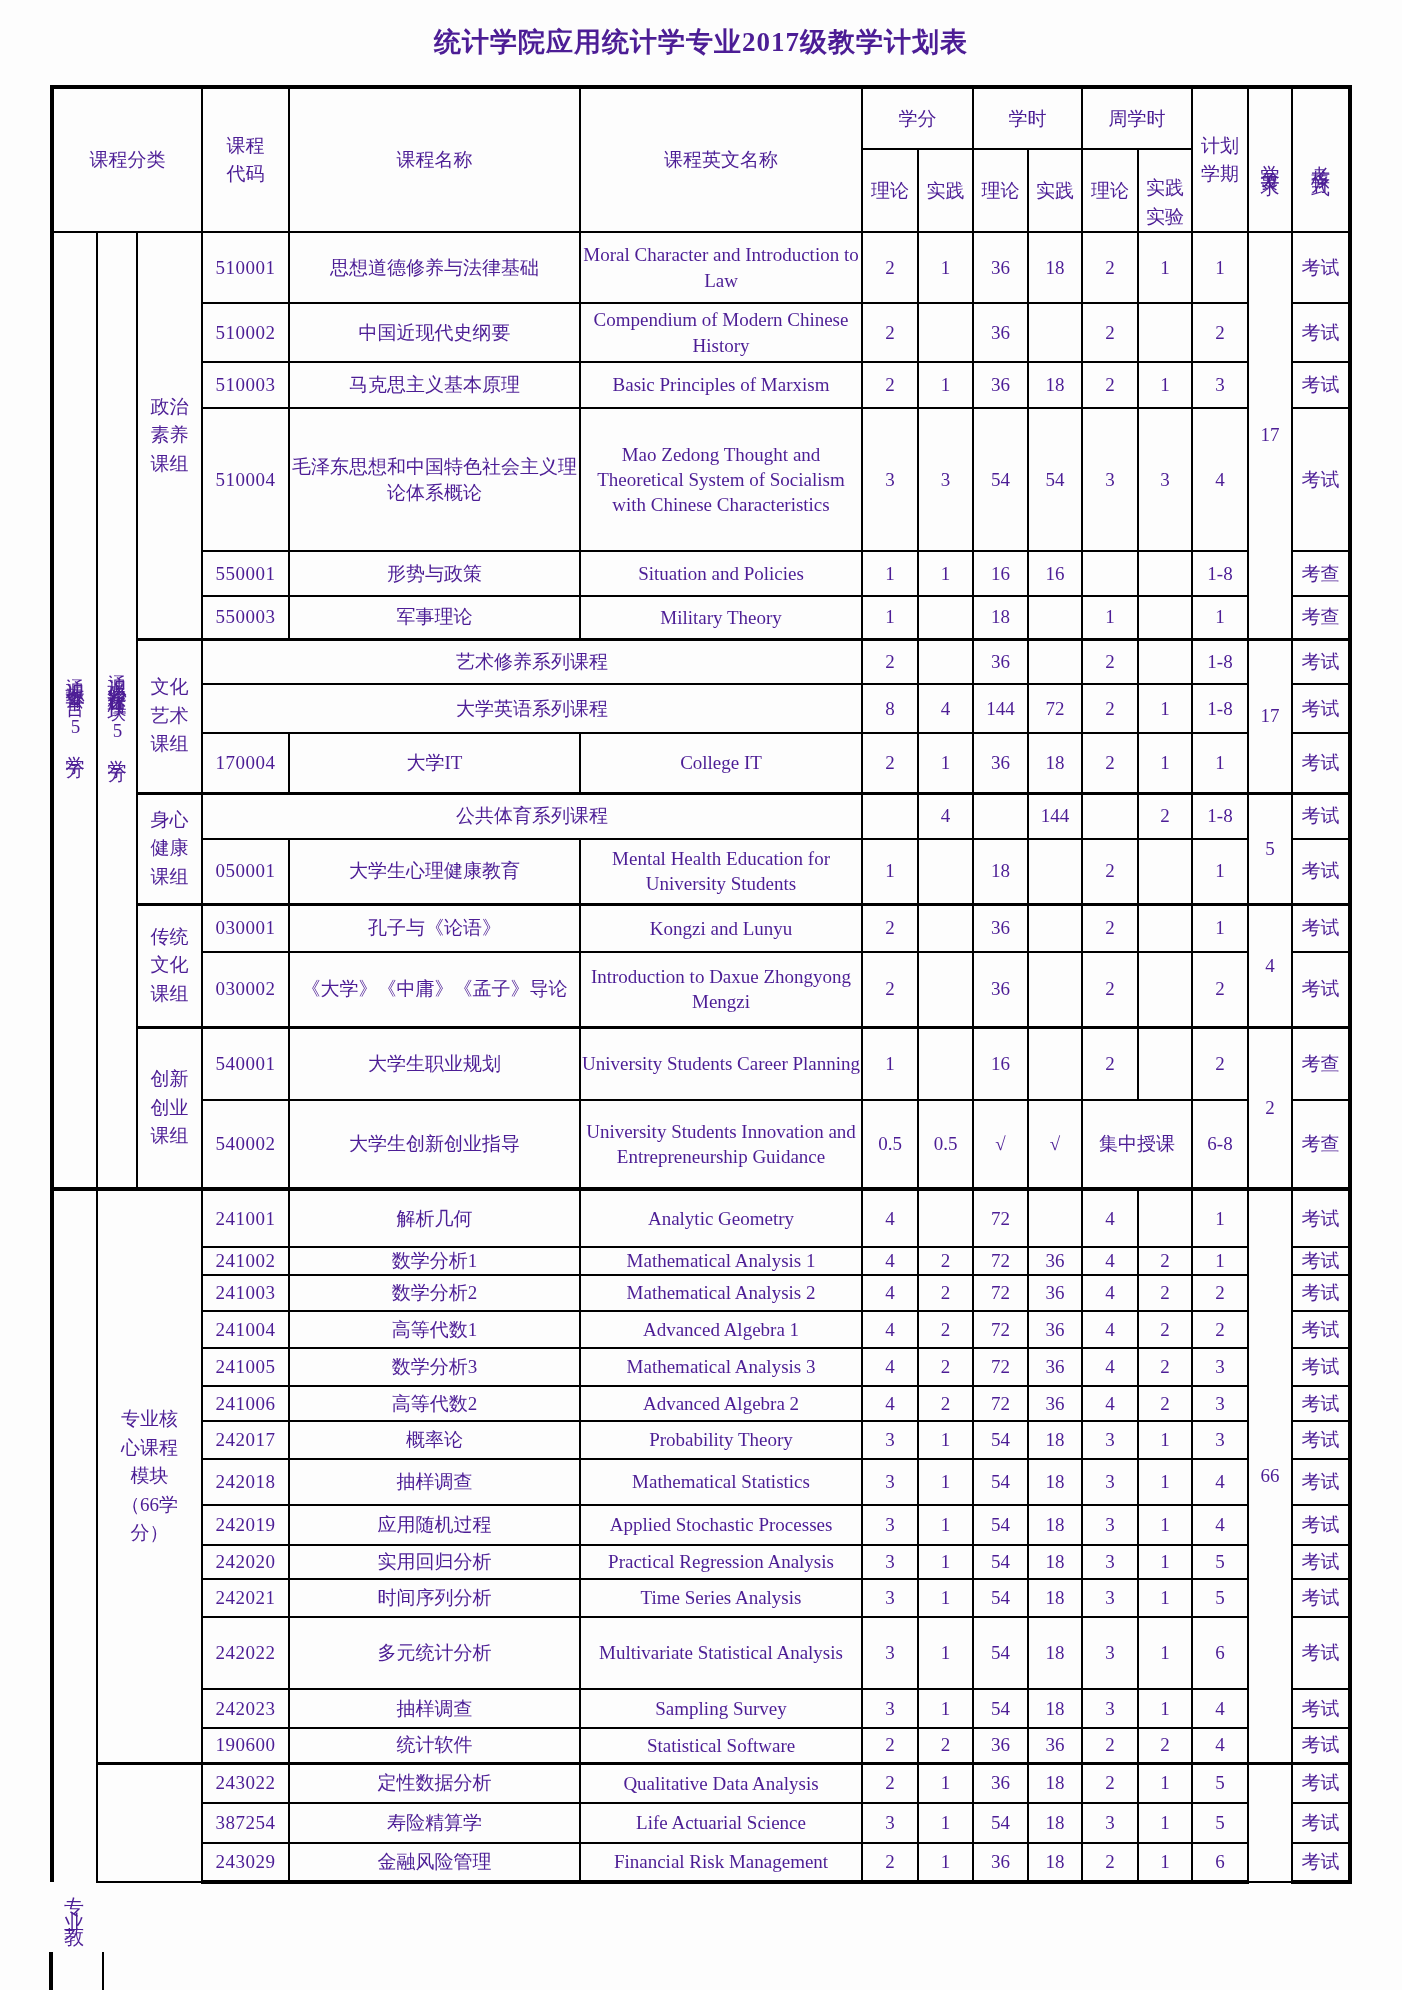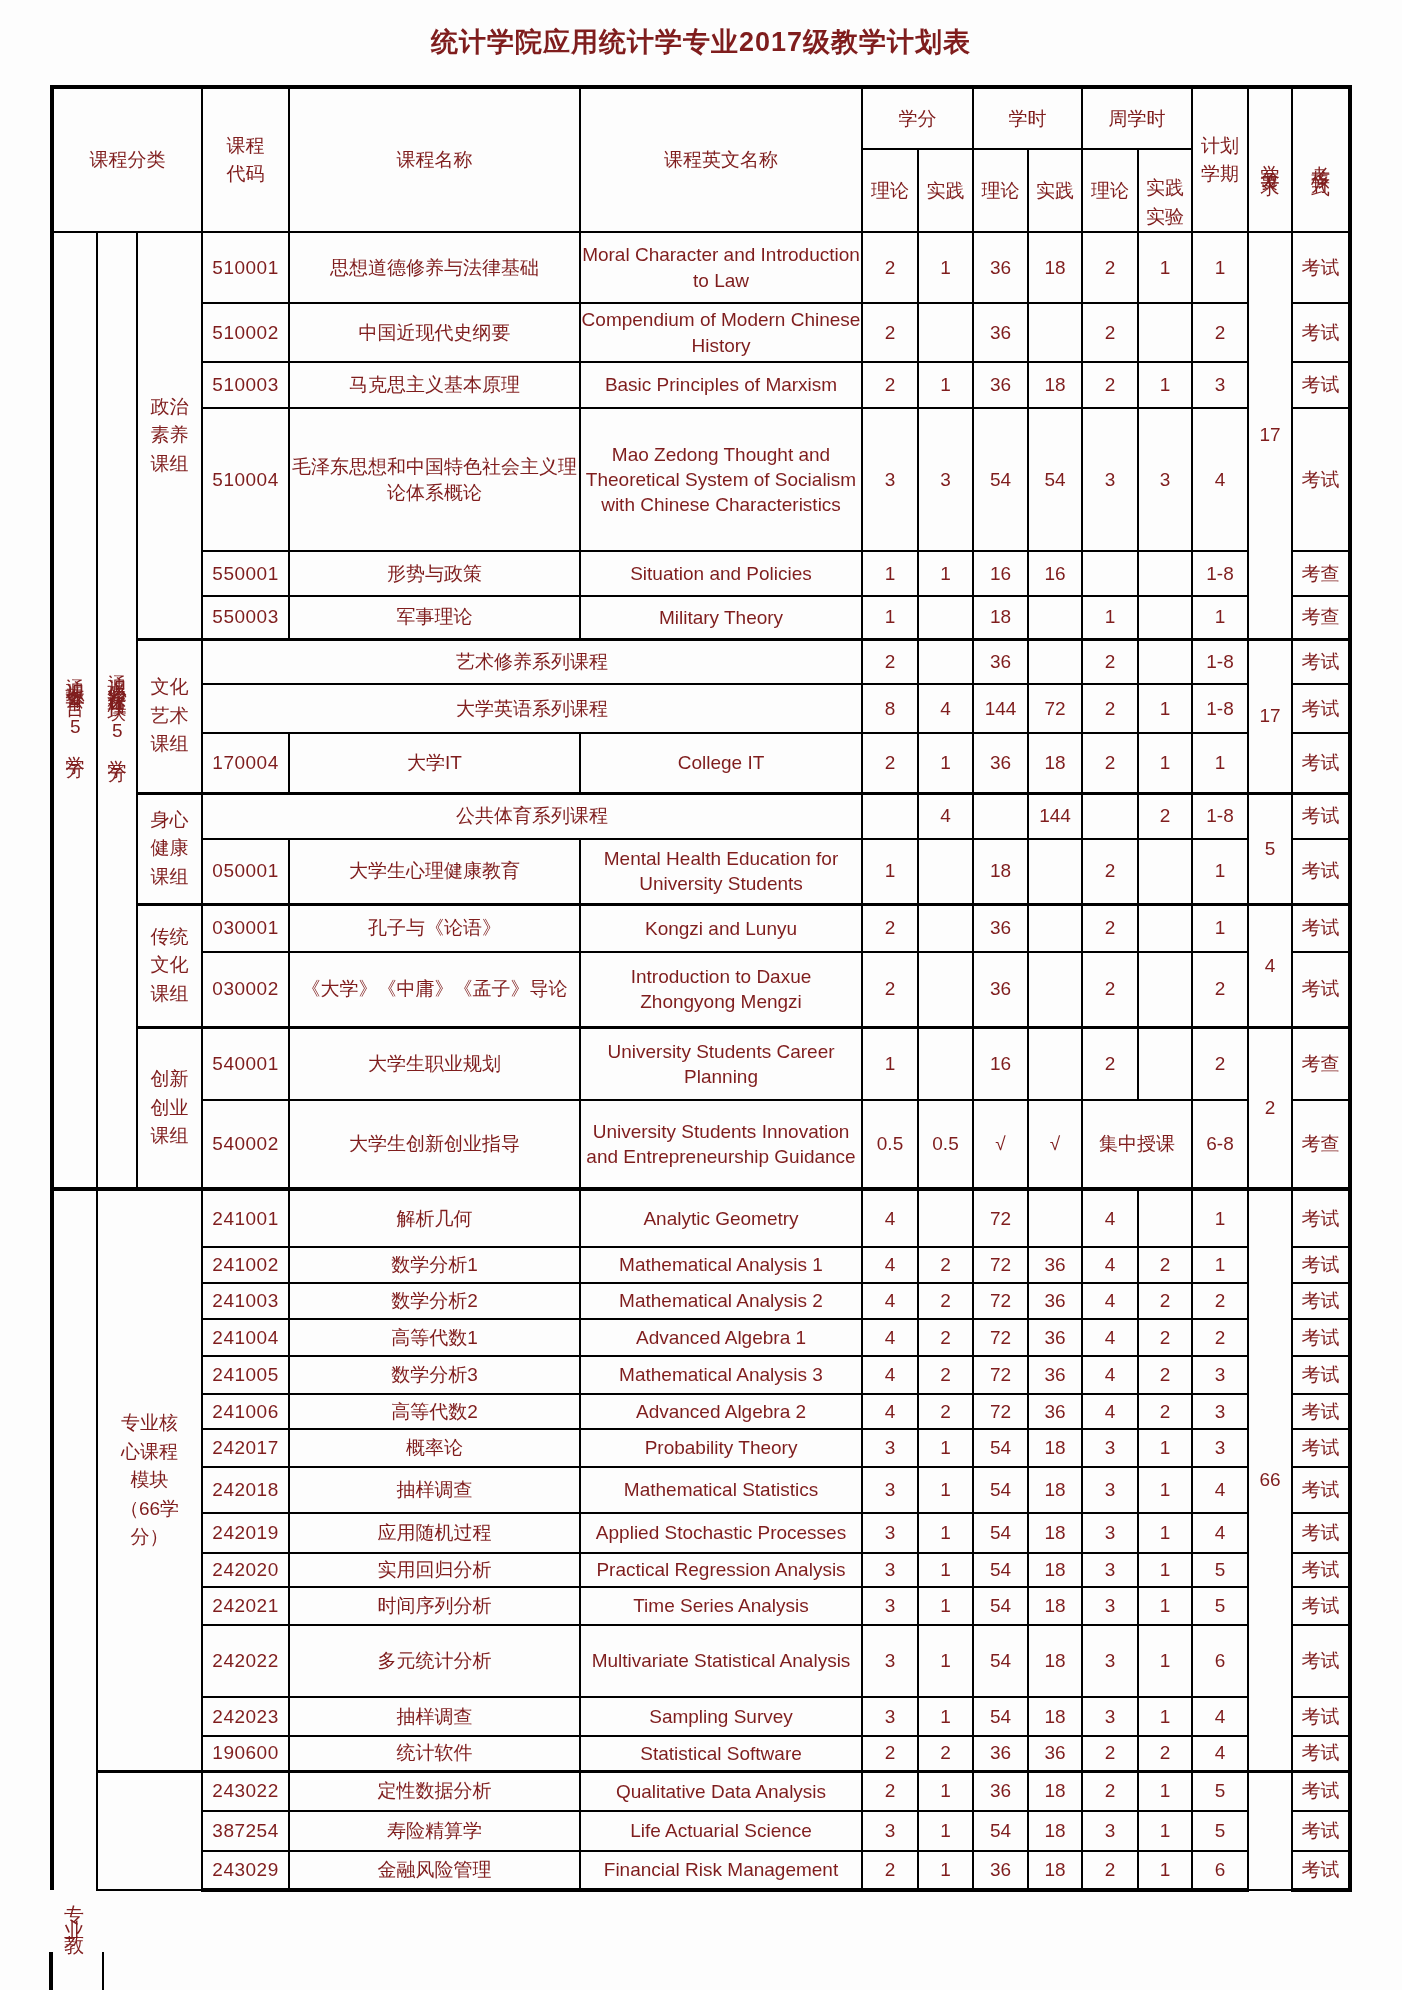--- a/index.html
+++ b/index.html
@@ -1,22 +1,22 @@
 <!DOCTYPE html>
 <html><head>
 <meta charset="utf-8">
 <style>
   html,body{margin:0;padding:0;background:#888;}
   .page{
     position:relative;
     width:1402px;height:1990px;
     background:#fdfdfd;
     overflow:hidden;
-    font-family:Liberation Sans, sans-serif;
-    color:#7f1d1d;
+    font-family:Liberation Serif, serif;
+    color:#4c1d95;
   }
   .page-title{
     position:absolute;top:24px;left:0;width:100%;
     text-align:center;font-size:27px;font-weight:bold;letter-spacing:1px;
   }
   table.plan{
     position:absolute;left:50px;top:85px;
     width:1298px;
     border-collapse:collapse;table-layout:fixed;
   }
@@ -359,21 +359,21 @@
       <td class="c bt4"></td>
       <td class="c bt4">72</td>
       <td class="c bt4"></td>
       <td class="c bt4">4</td>
       <td class="c bt4"></td>
       <td class="c bt4">1</td>
       <td rowspan="14" class="c bt4">66</td>
       <td class="ax br4 bt4">考试</td>
     </tr>
 
-    <tr style="height:36px">
+    <tr style="height:28px">
       <td class="cd">241002</td>
       <td class="nm">数学分析1</td>
       <td class="en">Mathematical Analysis 1</td>
       <td class="c">4</td>
       <td class="c">2</td>
       <td class="c">72</td>
       <td class="c">36</td>
       <td class="c">4</td>
       <td class="c">2</td>
       <td class="c">1</td>

